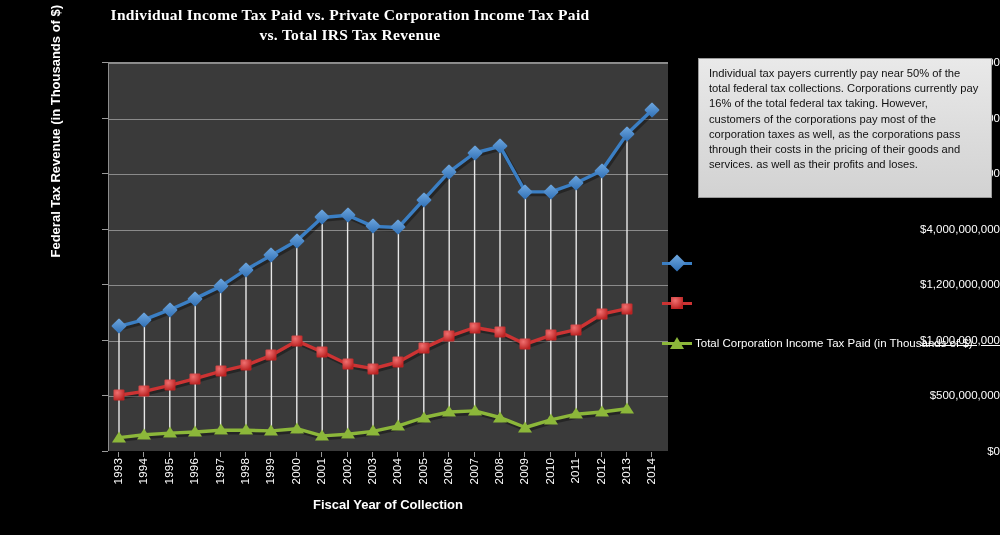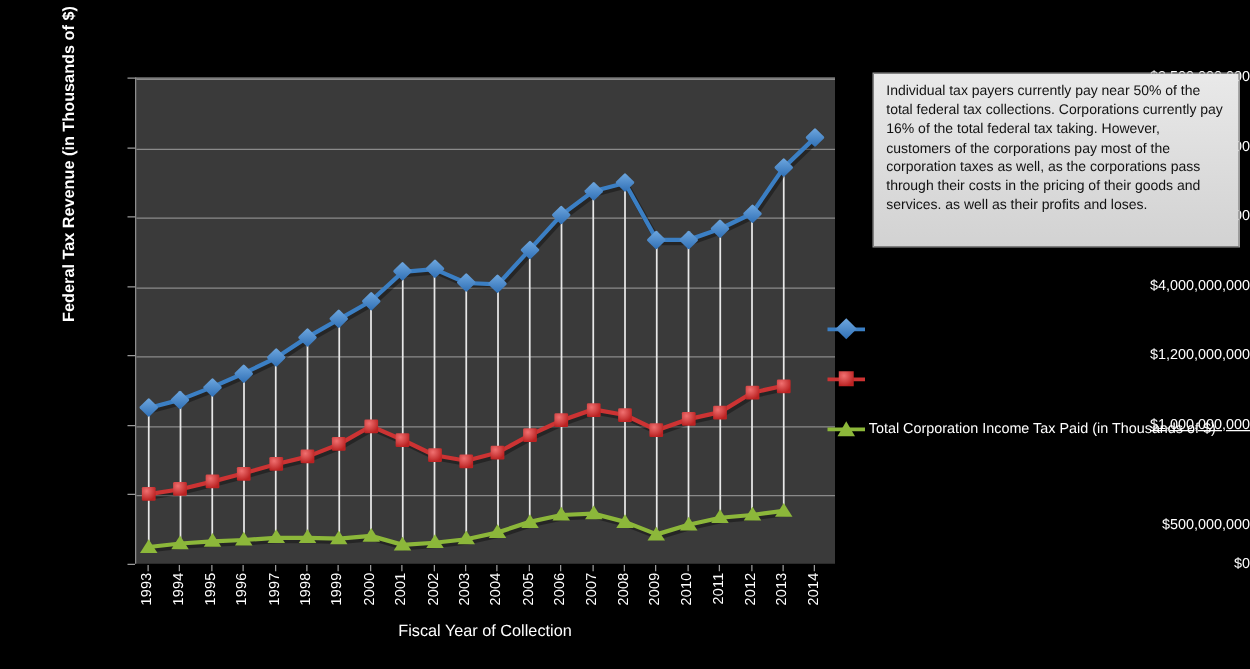--- a/index.html
+++ b/index.html
@@ -100,21 +100,21 @@
     background: #9a9a9a;
   }
 
   #x-axis-title {
     position: absolute;
     left: 108px; top: 497px;
     width: 560px;
     text-align: center;
     color: #ffffff;
     font-size: 13px;
-    font-weight: normal;
+    font-weight: bold;
   }
 
   
   #legend {
     position: absolute;
     left: 662px; top: 243px;
     width: 336px;
   }
   .legend-row {
     position: relative;
@@ -177,20 +177,24 @@
     line-height: 15.2px;
   }
 
   svg { display: block; }
 </style>
 </head>
 <body>
 
 <div id="root">
 
+  <div id="chart-title">
+    <span>Individual  Income Tax Paid  vs. Private Corporation Income Tax Paid</span>
+    <span class="line2">vs.  Total  IRS  Tax Revenue</span>
+  </div>
 
   <div id="y-axis-title">Federal Tax Revenue (in Thousands of $)</div>
 
   <div id="plot-area">
     <div id="plot-inner">
         <div class="gridline" style="top: 333.429px;"></div>
         <div class="gridline" style="top: 277.857px;"></div>
         <div class="gridline" style="top: 222.286px;"></div>
         <div class="gridline" style="top: 166.714px;"></div>
         <div class="gridline" style="top: 111.143px;"></div>
@@ -288,21 +292,21 @@
         <div class="mk tri" style="left: 441.8px; top: 356.769px;"></div>
         <div class="mk tri" style="left: 467.2px; top: 351.211px;"></div>
         <div class="mk tri" style="left: 492.6px; top: 348.989px;"></div>
         <div class="mk tri" style="left: 518px; top: 345.654px;"></div>
       </div>
   </div>
 
   <div id="axis-decor">
       <div class="ytick" style="top: 451px;">$0</div>
       <div class="ytickmark" style="top: 451px;"></div>
-      <div class="ytick" style="top: 395.429px; margin-top: 25px;">$500,000,000</div>
+      <div class="ytick" style="top: 395.429px;">$500,000,000</div>
       <div class="ytickmark" style="top: 395.429px;"></div>
       <div class="ytick" style="top: 339.857px; text-decoration: underline;">$1,000,000,000</div>
       <div class="ytickmark" style="top: 339.857px;"></div>
       <div class="ytick" style="top: 284.286px;">$1,200,000,000</div>
       <div class="ytickmark" style="top: 284.286px;"></div>
       <div class="ytick" style="top: 228.714px;">$4,000,000,000</div>
       <div class="ytickmark" style="top: 228.714px;"></div>
       <div class="ytick" style="top: 173.143px;">$2,500,000,000</div>
       <div class="ytickmark" style="top: 173.143px;"></div>
       <div class="ytick" style="top: 117.571px;">$3,000,000,000</div>

